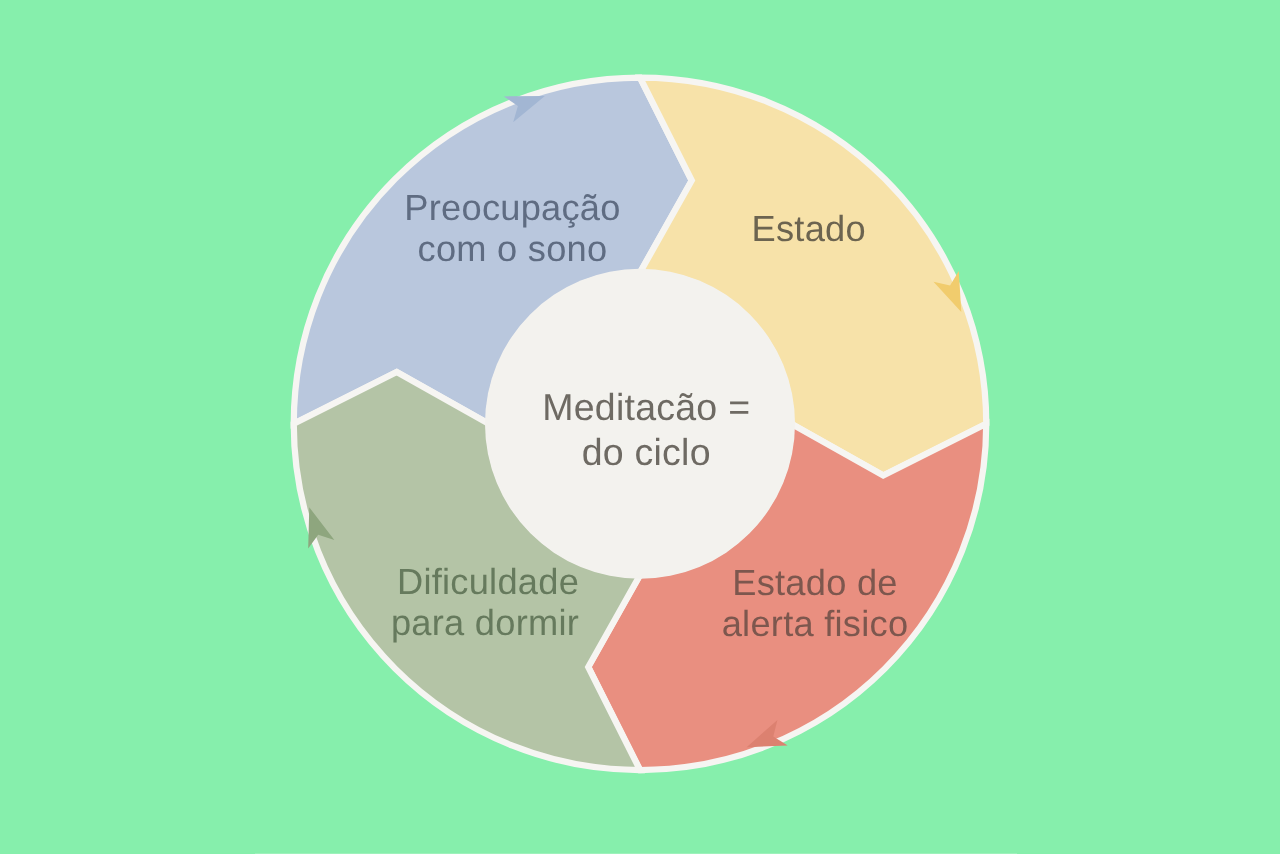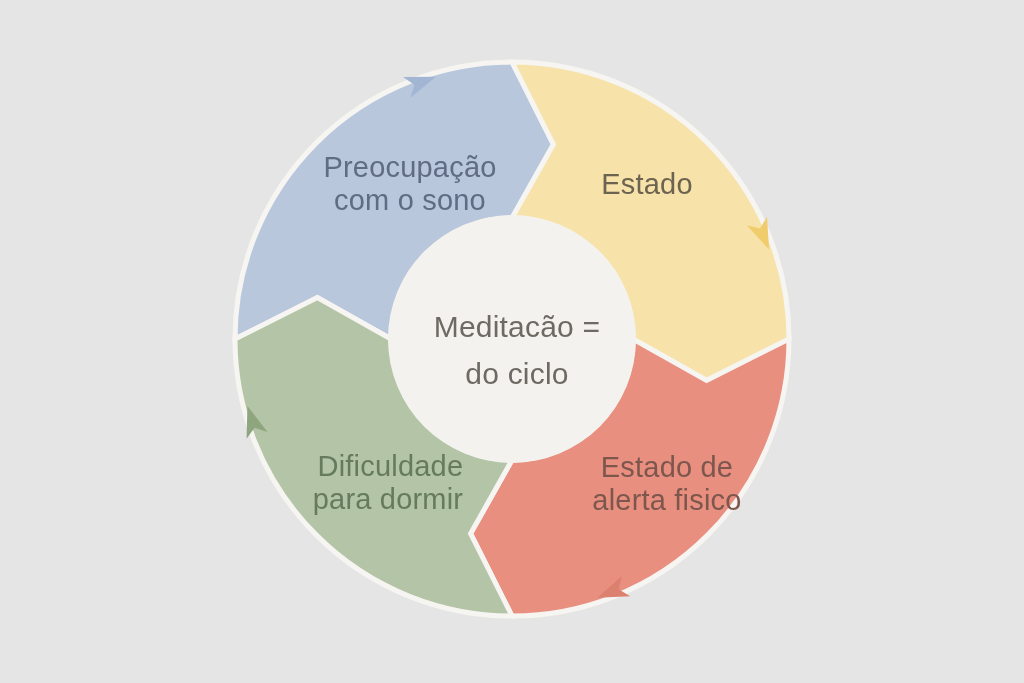--- a/index.html
+++ b/index.html
@@ -25,26 +25,26 @@
   .center-label {
     position: absolute;
     transform: translate(-50%, -50%);
     text-align: center;
     font-size: 30px;
     line-height: 36px;
     letter-spacing: 0.2px;
     white-space: nowrap;
     user-select: none;
   }
-  .center-label span { display: block; margin-top: 11px; }
+  .center-label span { display: block; }
 </style>
 </head>
 <body>
 
-<div class="stage" style="background: #e5e5e5;">
+<div class="stage" style="background: #86efac;">
 
   <svg width="1024" height="683" viewBox="0 0 1024 683">
 
     <path stroke-width="5" stroke="#f6f5f2" d="M 235,339 A 277 277 0 0 1 512,62 L 553.4,144.4 L 512,218
              A 121 121 0 0 0 391,339 L 317.4,297.6 Z" fill="#b9c7dd"></path>
 
     <path stroke-width="5" stroke="#f6f5f2" d="M 512,62 A 277 277 0 0 1 789,339 L 706.6,380.4 L 633,339
              A 121 121 0 0 0 512,218 L 553.4,144.4 Z" fill="#f7e2a9"></path>
 
     <path stroke-width="5" stroke="#f6f5f2" d="M 789,339 A 277 277 0 0 1 512,616 L 470.6,533.6 L 512,460
@@ -71,21 +71,21 @@
 
   <div class="seg-label" style="left: 410px; top: 184px; color: rgb(95, 108, 130);">
     <span>Preocupação</span>
     <span>com o sono</span>
   </div>
 
   <div class="seg-label" style="left: 647px; top: 184px; color: rgb(108, 100, 80);">
     <span>Estado</span>
   </div>
 
-  <div class="seg-label" style="left: 652px; top: 484px; color: rgb(125, 87, 78); margin-left: 15px;">
+  <div class="seg-label" style="left: 652px; top: 484px; color: rgb(125, 87, 78);">
     <span>Estado de</span>
     <span>alerta fisico</span>
   </div>
 
   <div class="seg-label" style="left: 388px; top: 483px; color: rgb(102, 122, 93); text-align: right;">
     <span>Dificuldade</span>
     <span>para dormir</span>
   </div>
 
   <div class="center-label" style="left: 517px; top: 345px; color: rgb(110, 106, 99);">

